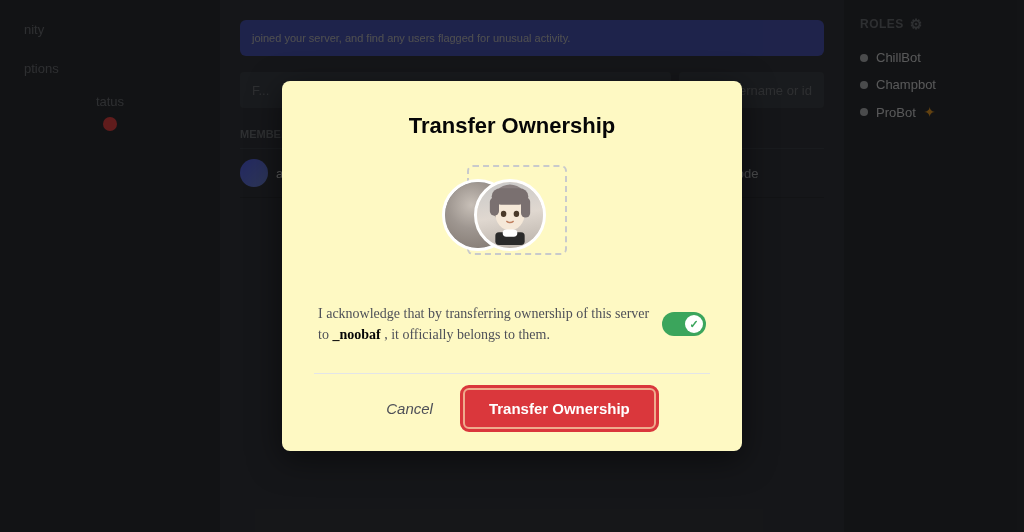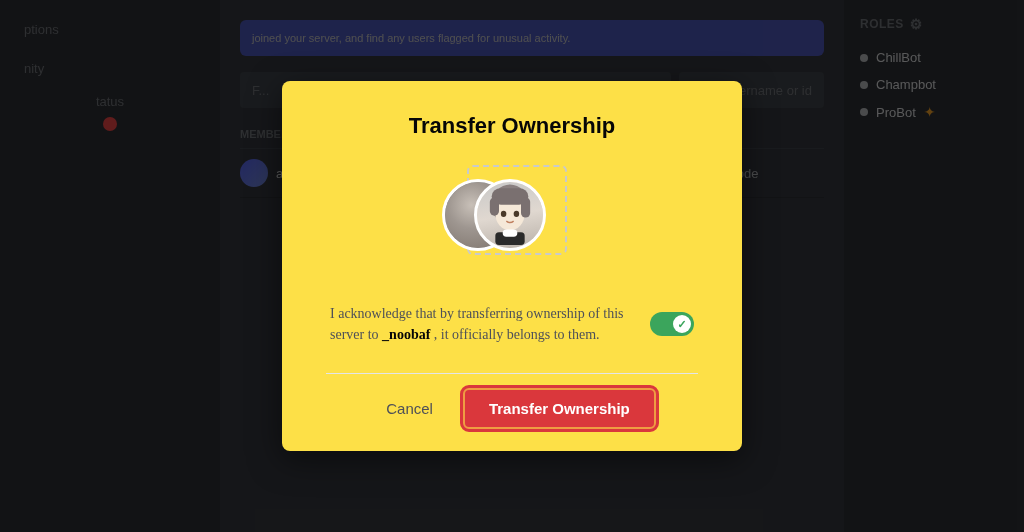--- a/index.html
+++ b/index.html
@@ -117,24 +117,24 @@
       inset: 0;
       background: rgba(0,0,0,0.6);
       display: flex;
       align-items: center;
       justify-content: center;
       z-index: 10;
     }
 
     
     .modal {
-      background: #fde047;
+      background: #fef9c3;
       border-radius: 8px;
       width: 460px;
-      padding: 32px 44px 24px;
+      padding: 32px 32px 24px;
       position: relative;
       box-shadow: 0 8px 32px rgba(0,0,0,0.5);
     }
 
     .modal-title {
       text-align: center;
       font-size: 22px;
       font-weight: 700;
       color: #060607;
       margin-bottom: 16px;
@@ -284,20 +284,21 @@
 
     .btn-cancel {
       background: transparent;
       border: none;
       color: #4e5058;
       font-size: 15px;
       font-weight: 500;
       padding: 10px 16px;
       cursor: pointer;
       border-radius: 4px;
+      font-style: italic;
     }
 
     .btn-transfer {
       background: #da373c;
       border: none;
       color: #fff;
       font-size: 15px;
       font-weight: 600;
       padding: 10px 24px;
       border-radius: 4px;
@@ -338,22 +339,22 @@
       font-size: 13px;
       padding: 2px 0;
     }
   </style>
 </head>
 <body>
 
 <div class="bg-content">
 
   <div class="bg-sidebar">
+    <div class="bg-sidebar-item">nity</div>
     <div class="bg-sidebar-item">ptions</div>
-    <div class="bg-sidebar-item">nity</div>
     <div style="display:flex;align-items:center;gap:8px;flex-direction:column;">
       <span style="color:#72757a;font-size:13px;">tatus</span>
       <span style="width:14px;height:14px;border-radius:50%;background:#f04747;display:inline-block;"></span>
     </div>
   </div>
 
   <div class="bg-main">
     <div class="bg-top-bar">
       <span>joined your server, and find any users flagged for unusual activity.</span>
     </div>

